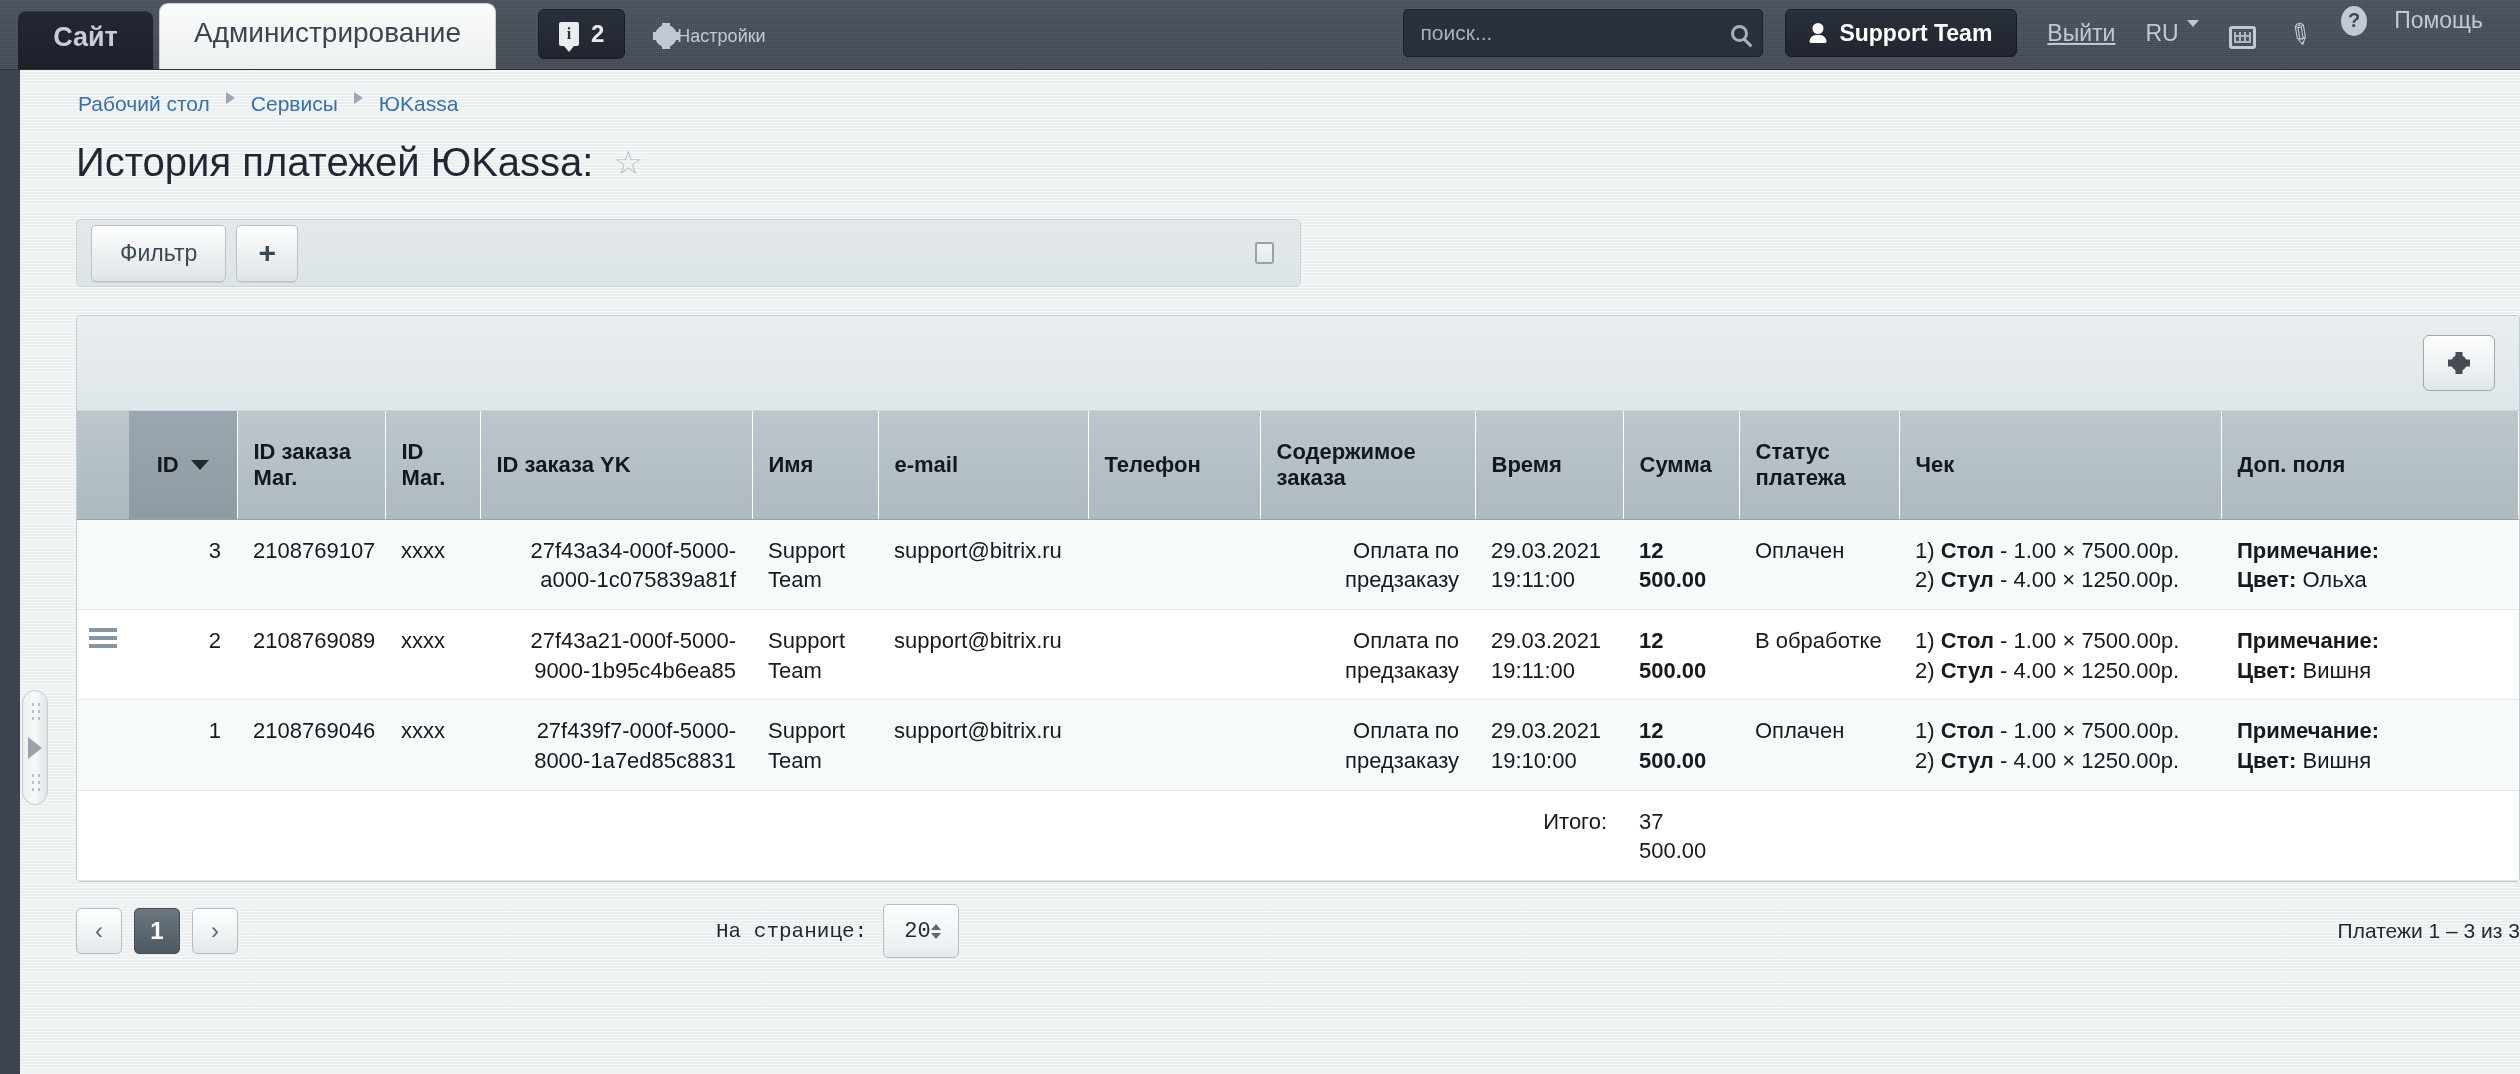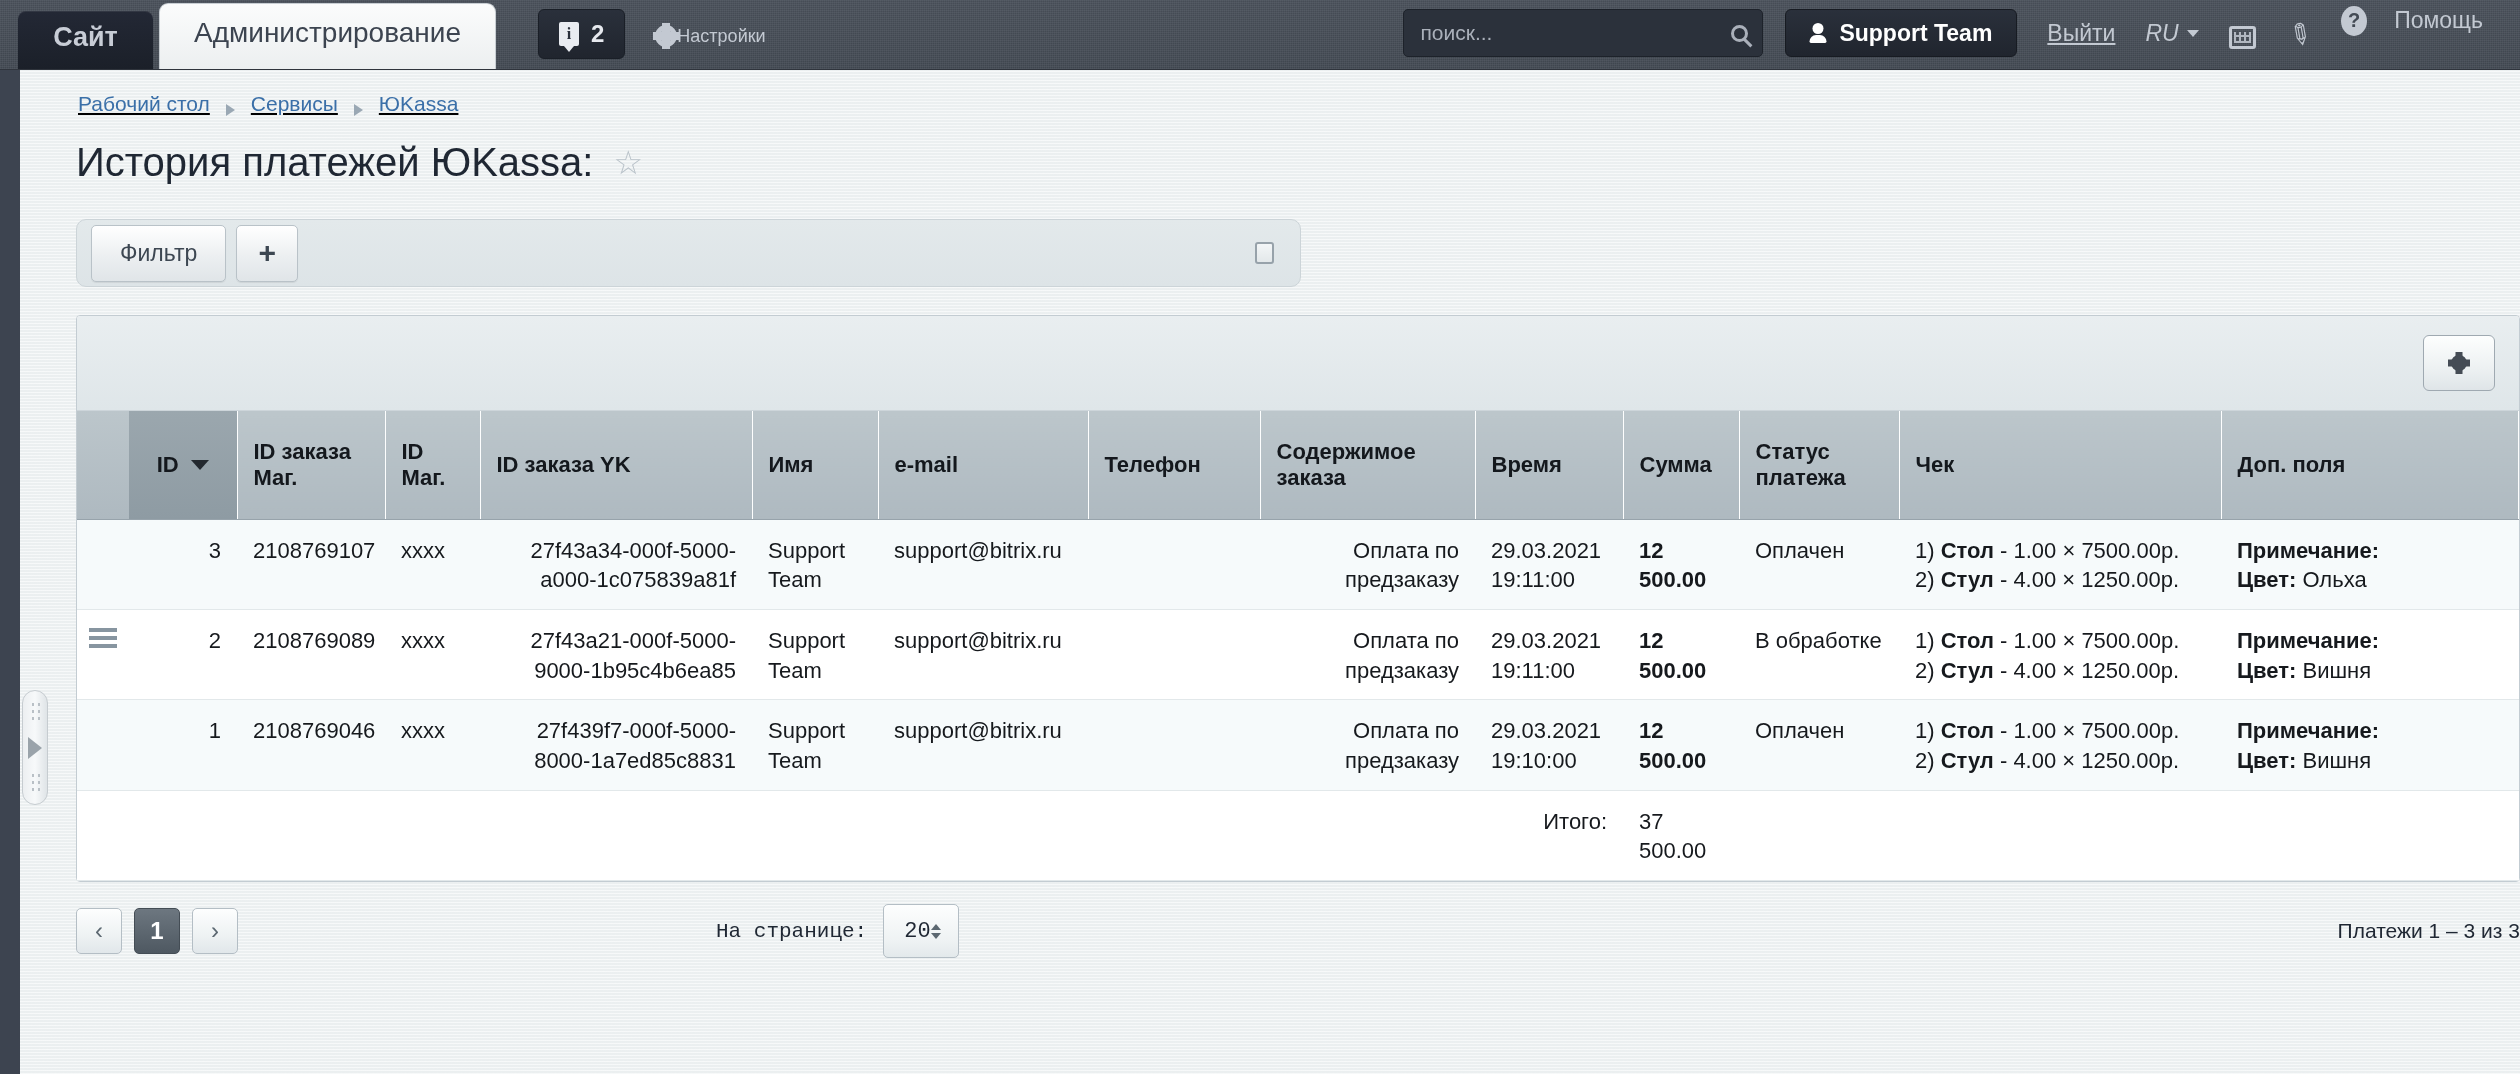--- a/index.html
+++ b/index.html
@@ -132,21 +132,21 @@
   .ic-user:before {
     content:""; position:absolute; top:0; left:50%; transform:translateX(-50%);
     width: 11px; height: 11px; border-radius:50%; background:#fff;
   }
   .ic-user:after {
     content:""; position:absolute; bottom:0; left:50%; transform:translateX(-50%);
     width: 17px; height: 8px; background:#fff;
     border-radius: 9px 9px 2px 2px;
   }
   .hlink { color:#c3c9d2; font-size:23px; margin-left:30px; margin-bottom:22px; }
-  .hlink.ru { display:flex; align-items:center; gap:8px;font-style:italic; }
+  .hlink.ru { display:flex; align-items:flex-start; gap:8px; }
   .caret-dn {
     width:0;height:0;border-left:6px solid transparent;border-right:6px solid transparent;
     border-top:7px solid #c3c9d2;
   }
   .ic-kbd {
     margin-left:30px; margin-bottom:20px;
     width: 27px; height: 23px; border: 3px solid #c3c9d2; border-radius: 3px;
     position: relative;
   }
   .ic-kbd:after{
@@ -198,43 +198,42 @@
   .lhandle .dots-t, .lhandle .dots-b {
     position:absolute; left:7px; width:12px; height:22px;
     background-image: radial-gradient(#b9c0c6 1.2px, transparent 1.3px);
     background-size: 6px 7px;
   }
   .lhandle .dots-t { top: 10px; }
   .lhandle .dots-b { bottom: 10px; }
 
   .breadcrumb {
     padding: 22px 0 0 58px;
-    display: flex; align-items: flex-end; gap: 16px;
+    display: flex; align-items: flex-start; gap: 16px;
     font-size: 21px;
-    text-decoration: underline;
   }
   .breadcrumb a { color: #3a6fa8; text-decoration: none; }
   .breadcrumb .bsep {
     width:0;height:0;border-top:6px solid transparent;border-bottom:6px solid transparent;
     border-left: 9px solid #9aa8b4;
   }
 
   .pagetitle {
     display: flex; align-items: center; gap: 20px;
     padding: 24px 0 0 56px;
     font-size: 40px; font-weight: normal; color: #1f2733;
   }
   .star { color: #b9c2c9; font-size: 33px; }
 
   .filterbar {
     margin: 34px 0 0 56px;
     width: 1225px; height: 68px;
     background: linear-gradient(180deg, #e3e9eb 0%, #dde4e7 100%);
     border: 1px solid #ccd4d8;
-    border-radius: 10px;
+    border-radius: 5px;
     display: flex; align-items: center;
     padding: 0 14px;
     position: relative;
   }
   .btn3d {
     height: 57px;
     background: linear-gradient(180deg, #ffffff 0%, #eceff1 55%, #e0e5e8 100%);
     border: 1px solid #b9c2c8;
     border-radius: 5px;
     color: #3d4752; font-size: 23px;

